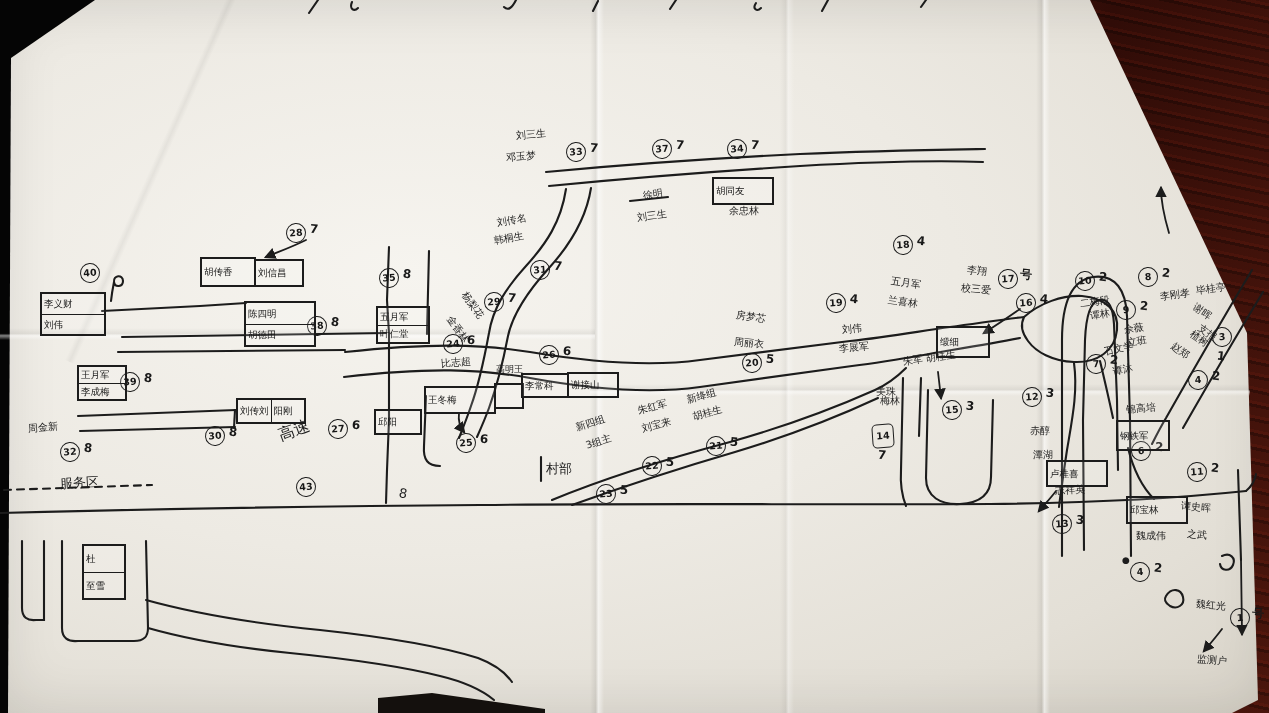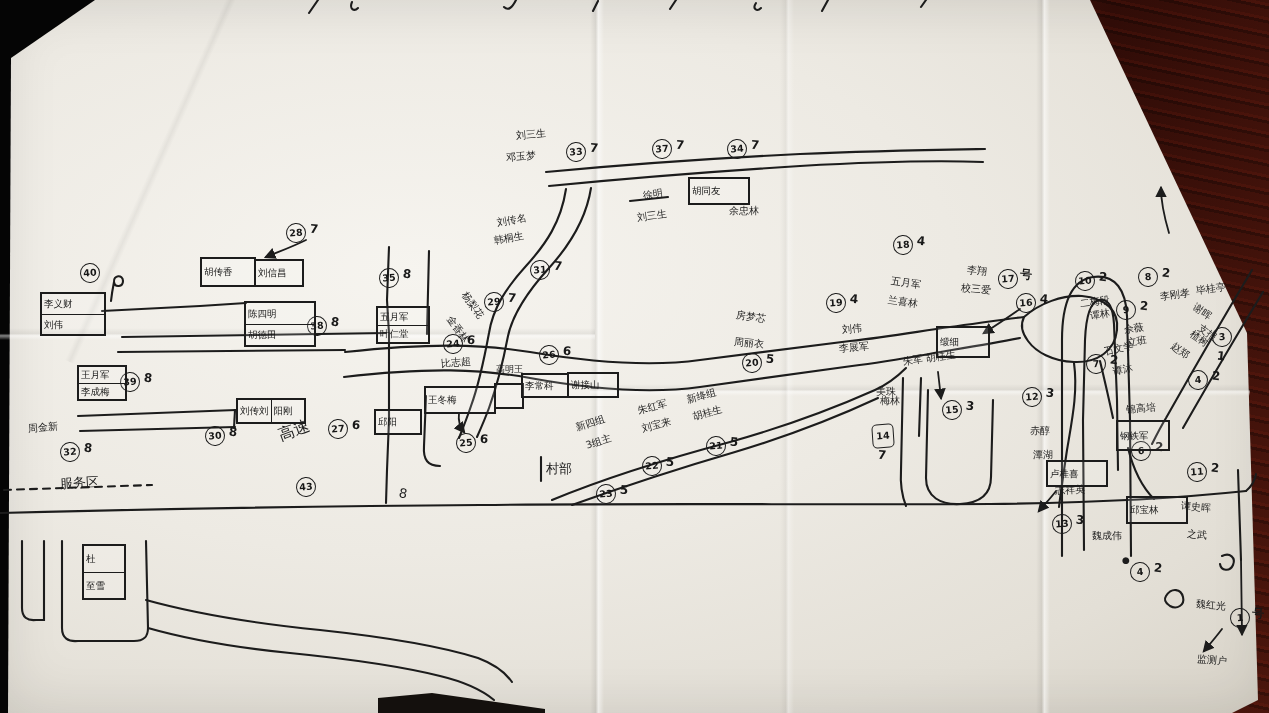--- a/index.html
+++ b/index.html
@@ -226,21 +226,21 @@
       </div>
       <div class="hbox" style="left: 494px; top: 383px; width: 26px; height: 22px;">
         <div class="row"></div>
       </div>
       <div class="hbox" style="left: 521px; top: 373px; width: 44px; height: 21px;">
         <div class="row">李常科</div>
       </div>
       <div class="hbox" style="left: 567px; top: 372px; width: 48px; height: 22px;">
         <div class="row">谢接山</div>
       </div>
-      <div class="hbox" style="left: 688px; top: 177px; width: 58px; height: 24px; text-align: center;">
+      <div class="hbox" style="left: 712px; top: 177px; width: 58px; height: 24px; text-align: center;">
         <div class="row">胡同友</div>
       </div>
       <div class="hbox" style="left: 374px; top: 409px; width: 44px; height: 22px;">
         <div class="row">邱阳</div>
       </div>
       <div class="hbox" style="left: 936px; top: 326px; width: 50px; height: 28px;">
         <div class="row">缎细</div>
       </div>
       <div class="hbox" style="left: 1116px; top: 420px; width: 50px; height: 27px;">
         <div class="row">钢铁军</div>
@@ -294,21 +294,21 @@
       <span class="lbl" style="left: 1090px; top: 311px; transform: rotate(-8deg);">谭林</span>
       <span class="lbl" style="left: 1124px; top: 325px; transform: rotate(-8deg);">佘薇</span>
       <span class="lbl" style="left: 1127px; top: 338px; transform: rotate(-8deg);">立班</span>
       <span class="lbl" style="left: 1160px; top: 292px; transform: rotate(-8deg);">李刚孝</span>
       <span class="lbl" style="left: 1196px; top: 286px; transform: rotate(-8deg);">毕桂亭</span>
       <span class="lbl" style="left: 1194px; top: 301px; transform: rotate(35deg);">谢晖</span>
       <span class="lbl" style="left: 1199px; top: 322px; transform: rotate(35deg);">支报</span>
       <span class="lbl" style="left: 1172px; top: 340px; transform: rotate(35deg);">赵郑</span>
       <span class="lbl" style="left: 1191px; top: 328px; transform: rotate(35deg);">楂树</span>
       <span class="lbl" style="left: 1126px; top: 405px; transform: rotate(-5deg);">锦高培</span>
-      <span class="lbl" style="left: 1092px; top: 531px; transform: rotate(0deg);">魏成伟</span>
+      <span class="lbl" style="left: 1136px; top: 531px; transform: rotate(0deg);">魏成伟</span>
       <span class="lbl" style="left: 1181px; top: 501px; transform: rotate(5deg);">谭史晖</span>
       <span class="lbl" style="left: 1187px; top: 529px; transform: rotate(5deg);">之武</span>
       <span class="lbl" style="left: 1055px; top: 486px; transform: rotate(-3deg);">志祥英</span>
       <span class="lbl" style="left: 60px; top: 477px; font-size: 13px; transform: rotate(-3deg);">服务区</span>
       <span class="lbl" style="left: 1196px; top: 599px; transform: rotate(5deg);">魏红光</span>
       <span class="lbl" style="left: 1197px; top: 654px; transform: rotate(5deg);">监测户</span>
       <span class="lbl" style="left: 399px; top: 486px; font-size: 13px; transform: rotate(10deg);">8</span>
       <span class="lbl" style="left: 1122px; top: 556px; font-size: 9px; transform: rotate(0deg);">●</span>
     </div>
   <div id="black-wedge"></div>

